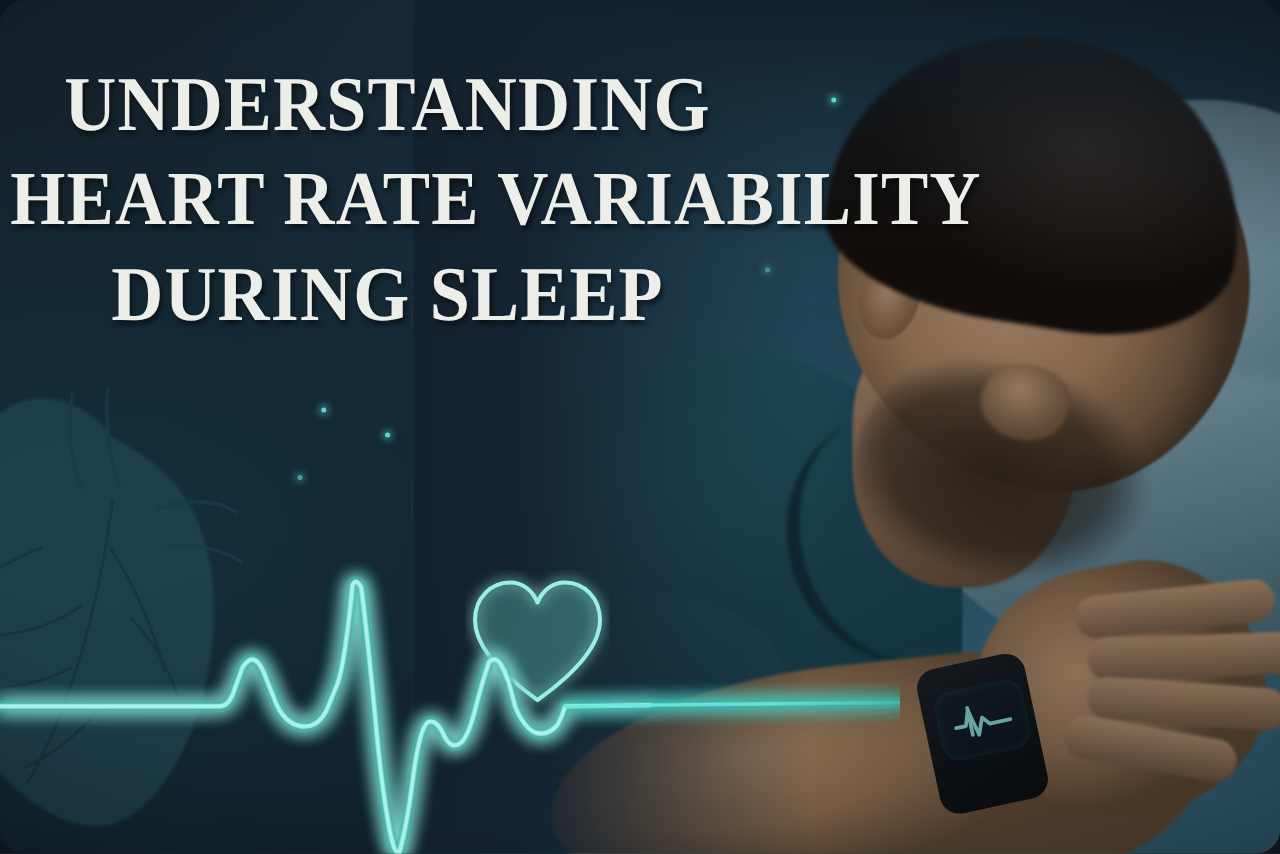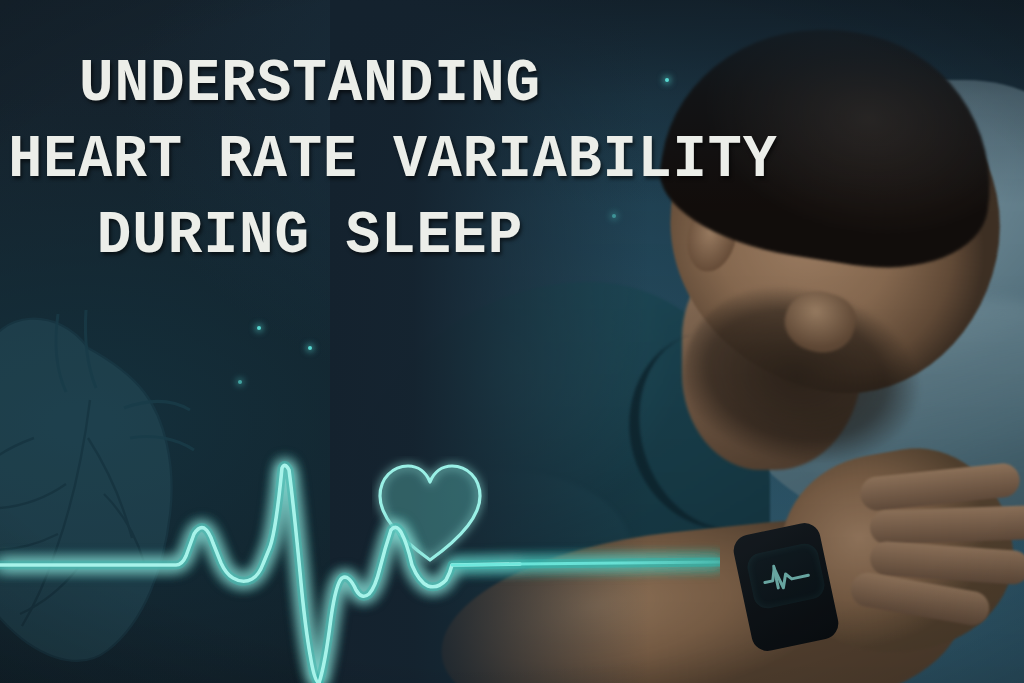--- a/index.html
+++ b/index.html
@@ -3,21 +3,22 @@
 <meta charset="utf-8">
 <style>
   html,body{margin:0;padding:0;background:#0d151d;}
   *{box-sizing:border-box;}
 
   #stage{
     position:relative;
     width:1024px;height:683px;
     overflow:hidden;
     background:#14222e;
-    font-family:Liberation Mono, monospace;
+    font-family:Liberation Serif, serif;
+    border-radius:20px;
   }
 
   
   .bg-base{
     position:absolute;inset:0;
     background:
       radial-gradient(120% 90% at 78% 18%, #1e3a4e 0%, rgba(30,58,78,0) 55%),
       radial-gradient(90% 80% at 8% 62%, #14303c 0%, rgba(20,48,60,0) 60%),
       linear-gradient(160deg,#16242f 0%, #132029 45%, #0f1c25 100%);
   }

